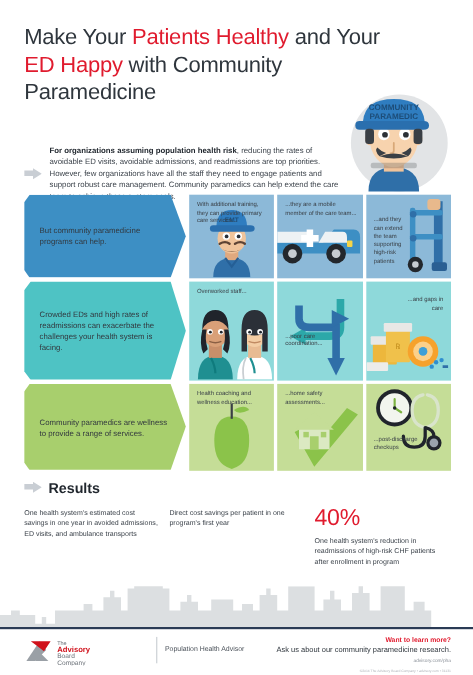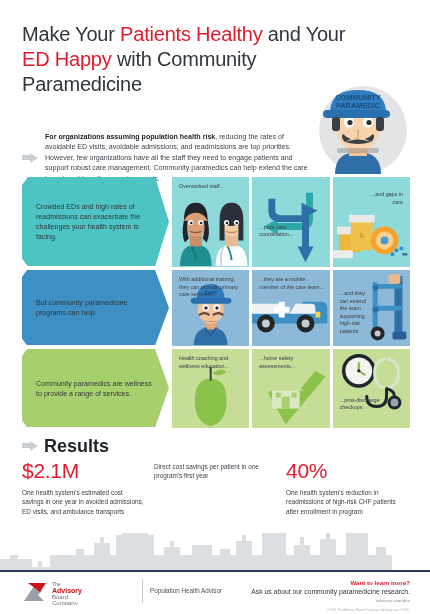--- a/index.html
+++ b/index.html
@@ -49,21 +49,21 @@
     position: absolute; font-size: 5.4px; line-height: 7.6px; color: #3a4047; z-index: 3;
   }
   .cap.tl { left: 7px; top: 6px; width: 66px; }
   .cap.tr { right: 7px; top: 14px; width: 36px; text-align: right; }
   .cap.bl { left: 7px; bottom: 28px; width: 60px; }
   .cap.ml { left: 7px; top: 20px; width: 34px; }
   .cap.bc { left: 7px; bottom: 16px; width: 62px; }
 
   
   .results-head { position: absolute; left: 22px; top: 436px; display:flex; align-items:center; gap:6px; }
-  .results-head .rtitle { font-size: 18px; font-weight: 700; color: #21272e; }
+  .results-head .rtitle { font-size: 13px; font-weight: 700; color: #21272e; }
   .res-cols { position: absolute; left: 22px; top: 458px; width: 388px; display: flex; gap: 10px; }
   .res-col { width: 122px; }
   .res-num { font-size: 21px; color: #e01b2e; font-weight: 400; line-height: 26px; letter-spacing:-0.3px;}
   .res-cap { margin-top: 4px; font-size: 6.4px; line-height: 9.4px; color: #3c434b; }
 
   
   .skyline { position: absolute; left: 0; top: 533px; width: 430px; height: 38px; }
   .rule { position: absolute; left: 0; top: 570px; width: 430px; height: 2px; background: #2a3b55; }
   .footer { position: absolute; left: 0; top: 576px; width: 430px; height: 38px; }
   .logo { position: absolute; left: 20px; top: 3px; width: 118px; height: 26px; }
@@ -113,20 +113,82 @@
     <rect x="32" y="70" width="42" height="5" rx="2" fill="#3a3f45" opacity=".25"></rect>
     <path d="M25 32 q2-20 28-20 q26 0 28 20 q0 4 -4 4 h-48 q-4 0 -4 -4z" fill="#2f7dc0"></path>
     <path d="M22 32 h58 q5 0 5 4 q0 4 -5 4 h-58 q-4 0 -4 -4 q0-4 4-4z" fill="#2a6fae"></path>
     <rect x="27" y="39" width="8" height="14" rx="3" fill="#3a3f45"></rect>
     <rect x="71" y="39" width="8" height="14" rx="3" fill="#3a3f45"></rect>
     <text x="53" y="22" font-family="Liberation Sans, sans-serif" font-size="7.4" font-weight="700" fill="#1d4d78" text-anchor="middle">COMMUNITY</text>
     <text x="53" y="30" font-family="Liberation Sans, sans-serif" font-size="7.4" font-weight="700" fill="#1d4d78" text-anchor="middle">PARAMEDIC</text>
   </svg>
 
   <div class="grid">
+
+    <div class="row r2">
+      <div class="lead">
+        <svg class="lead-bg" viewBox="0 0 148 76" preserveAspectRatio="none">
+          <path d="M0 7 L5 0 L134 0 L148 38 L134 76 L5 76 L0 69 Z" fill="#3d8fc4"></path>
+        </svg>
+        <span class="lead-txt">But community paramedicine programs can help.</span>
+      </div>
+
+      <div class="cell" style="background:#8cb9d8">
+        <span class="cap tl">With additional training, they can provide primary care services...</span>
+        <svg viewBox="0 0 78 76" style="position:absolute;inset:0">
+          <path d="M22 76 q0-18 17-18 q17 0 17 18z" fill="#2f6fa8"></path>
+          <rect x="33" y="48" width="12" height="12" fill="#e0a97f"></rect>
+          <ellipse cx="39" cy="40" rx="13" ry="14" fill="#f0c49b"></ellipse>
+          <circle cx="34" cy="38" r="3.4" fill="#fff"></circle>
+            <circle cx="45" cy="38" r="3.4" fill="#fff"></circle>
+          <circle cx="34.3" cy="38.3" r="1.7" fill="#2b3038"></circle>
+            <circle cx="45.3" cy="38.3" r="1.7" fill="#2b3038"></circle>
+          <path d="M30 50 q9 4 18 0 q-9 5 -18 0z" fill="#5d4334"></path>
+          <path d="M28 45 q5-3 9 0" stroke="#5d4334" stroke-width="2.2" fill="none" stroke-linecap="round"></path>
+          <path d="M42 45 q5-3 9 0" stroke="#5d4334" stroke-width="2.2" fill="none" stroke-linecap="round"></path>
+          <path d="M25 28 q1-14 14-14 q13 0 14 14 q0 3 -3 3 h-22 q-3 0 -3 -3z" fill="#2f7dc0"></path>
+          <path d="M22 28 h34 q4 0 4 3 q0 3 -4 3 h-34 q-3 0 -3 -3 q0-3 3-3z" fill="#2a6fae"></path>
+          <text x="39" y="25" font-size="6" font-weight="700" fill="#1d4d78" text-anchor="middle" font-family="Liberation Sans, sans-serif">EMT</text>
+          <path d="M33 58 l6 8 l6 -8" stroke="#255f96" stroke-width="2" fill="none"></path>
+        </svg>
+      </div>
+
+      <div class="cell" style="background:#8cb9d8">
+        <span class="cap tl">...they are a mobile member of the care team...</span>
+        <svg viewBox="0 0 78 76" style="position:absolute;inset:0">
+          <path d="M-6 44 h48 l10 -12 h18 q6 0 6 7 v15 h-82z" fill="#3d8fc4"></path>
+          <path d="M-4 34 h34 v10 h-34z" fill="#eef2f4"></path>
+          <path d="M44 34 h16 q4 0 4 5 v5 h-26z" fill="#eef2f4"></path>
+          <circle cx="14" cy="54" r="9" fill="#23272c"></circle>
+            <circle cx="14" cy="54" r="4" fill="#c7ccd1"></circle>
+          <circle cx="54" cy="54" r="9" fill="#23272c"></circle>
+            <circle cx="54" cy="54" r="4" fill="#c7ccd1"></circle>
+          <rect x="64" y="42" width="5" height="6" rx="1" fill="#f5d547"></rect>
+          <g fill="#ffffff" transform="translate(30,40)">
+            <path d="M-3 -8 h6 v5 h5 v6 h-5 v5 h-6 v-5 h-5 v-6 h5z"></path>
+          </g>
+        </svg>
+      </div>
+
+      <div class="cell" style="background:#8cb9d8">
+        <span class="cap ml">...and they can extend the team supporting high-risk patients</span>
+        <svg viewBox="0 0 78 76" style="position:absolute;inset:0">
+          <rect x="62" y="6" width="8" height="62" fill="#2f6fa8"></rect>
+          <rect x="40" y="14" width="30" height="5" rx="2" fill="#3d8fc4"></rect>
+          <rect x="40" y="36" width="30" height="5" rx="2" fill="#3d8fc4"></rect>
+          <rect x="40" y="12" width="5" height="50" rx="2" fill="#3d8fc4"></rect>
+          <rect x="56" y="4" width="12" height="10" rx="3" fill="#e8b98c"></rect>
+          <circle cx="43" cy="18" r="3" fill="#2f6fa8"></circle>
+          <circle cx="43" cy="40" r="3" fill="#2f6fa8"></circle>
+          <circle cx="45" cy="64" r="7" fill="#23272c"></circle>
+            <circle cx="45" cy="64" r="3" fill="#c7ccd1"></circle>
+          <rect x="60" y="62" width="14" height="8" rx="2" fill="#2a5f93"></rect>
+        </svg>
+      </div>
+    </div>
 
     <div class="row r1">
       <div class="lead">
         <svg class="lead-bg" viewBox="0 0 148 90" preserveAspectRatio="none">
           <path d="M0 8 L6 0 L134 0 L148 45 L134 90 L6 90 L0 82 Z" fill="#4ec3c4"></path>
         </svg>
         <span class="lead-txt">Crowded EDs and high rates of readmissions can exacerbate the challenges your health system is facing.</span>
       </div>
 
       <div class="cell" style="background:#8ed9da">
@@ -182,82 +244,20 @@
           <circle cx="52" cy="64" r="4" fill="#3d9fd8"></circle>
           <circle cx="64" cy="74" r="2" fill="#2f8fcf"></circle>
           <circle cx="69" cy="72" r="2" fill="#2f8fcf"></circle>
           <circle cx="60" cy="78" r="2" fill="#2f8fcf"></circle>
           <rect x="0" y="74" width="20" height="8" rx="1" fill="#ececea"></rect>
           <path d="M70 78 h8 M70 78" stroke="#2f6fa8" stroke-width="2.4" stroke-dasharray="5 4" fill="none"></path>
         </svg>
       </div>
     </div>
 
-    <div class="row r2">
-      <div class="lead">
-        <svg class="lead-bg" viewBox="0 0 148 76" preserveAspectRatio="none">
-          <path d="M0 7 L5 0 L134 0 L148 38 L134 76 L5 76 L0 69 Z" fill="#3d8fc4"></path>
-        </svg>
-        <span class="lead-txt">But community paramedicine programs can help.</span>
-      </div>
-
-      <div class="cell" style="background:#8cb9d8">
-        <span class="cap tl">With additional training, they can provide primary care services...</span>
-        <svg viewBox="0 0 78 76" style="position:absolute;inset:0">
-          <path d="M22 76 q0-18 17-18 q17 0 17 18z" fill="#2f6fa8"></path>
-          <rect x="33" y="48" width="12" height="12" fill="#e0a97f"></rect>
-          <ellipse cx="39" cy="40" rx="13" ry="14" fill="#f0c49b"></ellipse>
-          <circle cx="34" cy="38" r="3.4" fill="#fff"></circle>
-            <circle cx="45" cy="38" r="3.4" fill="#fff"></circle>
-          <circle cx="34.3" cy="38.3" r="1.7" fill="#2b3038"></circle>
-            <circle cx="45.3" cy="38.3" r="1.7" fill="#2b3038"></circle>
-          <path d="M30 50 q9 4 18 0 q-9 5 -18 0z" fill="#5d4334"></path>
-          <path d="M28 45 q5-3 9 0" stroke="#5d4334" stroke-width="2.2" fill="none" stroke-linecap="round"></path>
-          <path d="M42 45 q5-3 9 0" stroke="#5d4334" stroke-width="2.2" fill="none" stroke-linecap="round"></path>
-          <path d="M25 28 q1-14 14-14 q13 0 14 14 q0 3 -3 3 h-22 q-3 0 -3 -3z" fill="#2f7dc0"></path>
-          <path d="M22 28 h34 q4 0 4 3 q0 3 -4 3 h-34 q-3 0 -3 -3 q0-3 3-3z" fill="#2a6fae"></path>
-          <text x="39" y="25" font-size="6" font-weight="700" fill="#1d4d78" text-anchor="middle" font-family="Liberation Sans, sans-serif">EMT</text>
-          <path d="M33 58 l6 8 l6 -8" stroke="#255f96" stroke-width="2" fill="none"></path>
-        </svg>
-      </div>
-
-      <div class="cell" style="background:#8cb9d8">
-        <span class="cap tl">...they are a mobile member of the care team...</span>
-        <svg viewBox="0 0 78 76" style="position:absolute;inset:0">
-          <path d="M-6 44 h48 l10 -12 h18 q6 0 6 7 v15 h-82z" fill="#3d8fc4"></path>
-          <path d="M-4 34 h34 v10 h-34z" fill="#eef2f4"></path>
-          <path d="M44 34 h16 q4 0 4 5 v5 h-26z" fill="#eef2f4"></path>
-          <circle cx="14" cy="54" r="9" fill="#23272c"></circle>
-            <circle cx="14" cy="54" r="4" fill="#c7ccd1"></circle>
-          <circle cx="54" cy="54" r="9" fill="#23272c"></circle>
-            <circle cx="54" cy="54" r="4" fill="#c7ccd1"></circle>
-          <rect x="64" y="42" width="5" height="6" rx="1" fill="#f5d547"></rect>
-          <g fill="#ffffff" transform="translate(30,40)">
-            <path d="M-3 -8 h6 v5 h5 v6 h-5 v5 h-6 v-5 h-5 v-6 h5z"></path>
-          </g>
-        </svg>
-      </div>
-
-      <div class="cell" style="background:#8cb9d8">
-        <span class="cap ml">...and they can extend the team supporting high-risk patients</span>
-        <svg viewBox="0 0 78 76" style="position:absolute;inset:0">
-          <rect x="62" y="6" width="8" height="62" fill="#2f6fa8"></rect>
-          <rect x="40" y="14" width="30" height="5" rx="2" fill="#3d8fc4"></rect>
-          <rect x="40" y="36" width="30" height="5" rx="2" fill="#3d8fc4"></rect>
-          <rect x="40" y="12" width="5" height="50" rx="2" fill="#3d8fc4"></rect>
-          <rect x="56" y="4" width="12" height="10" rx="3" fill="#e8b98c"></rect>
-          <circle cx="43" cy="18" r="3" fill="#2f6fa8"></circle>
-          <circle cx="43" cy="40" r="3" fill="#2f6fa8"></circle>
-          <circle cx="45" cy="64" r="7" fill="#23272c"></circle>
-            <circle cx="45" cy="64" r="3" fill="#c7ccd1"></circle>
-          <rect x="60" y="62" width="14" height="8" rx="2" fill="#2a5f93"></rect>
-        </svg>
-      </div>
-    </div>
-
     <div class="row r3">
       <div class="lead">
         <svg class="lead-bg" viewBox="0 0 148 79" preserveAspectRatio="none">
           <path d="M0 7 L5 0 L134 0 L148 39 L134 79 L5 79 L0 72 Z" fill="#a8cf6d"></path>
         </svg>
         <span class="lead-txt">Community paramedics are wellness to provide a range of services.</span>
       </div>
 
       <div class="cell" style="background:#c5dd97">
         <span class="cap tl">Health coaching and wellness education...</span>
@@ -299,21 +299,20 @@
 
   <div class="results-head">
     <svg width="16" height="12" viewBox="0 0 16 12">
       <path d="M0 2 L8 2 L8 0 L16 5 L8 10 L8 7 L0 7 Z" fill="#c9ced4"></path>
     </svg>
     <span class="rtitle">Results</span>
   </div>
 
   <div class="res-cols">
     <div class="res-col">
-      <div class="res-num">$2.1M</div>
       <div class="res-cap">One health system's estimated cost savings in one year in avoided admissions, ED visits, and ambulance transports</div>
     </div>
     <div class="res-col">
       <div class="res-cap">Direct cost savings per patient in one program's first year</div>
     </div>
     <div class="res-col">
       <div class="res-num">40%</div>
       <div class="res-cap">One health system's reduction in readmissions of high-risk CHF patients after enrollment in program</div>
     </div>
   </div>

